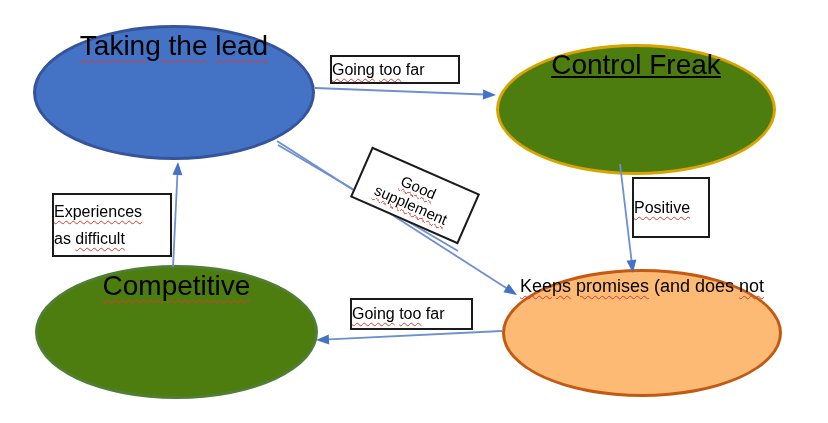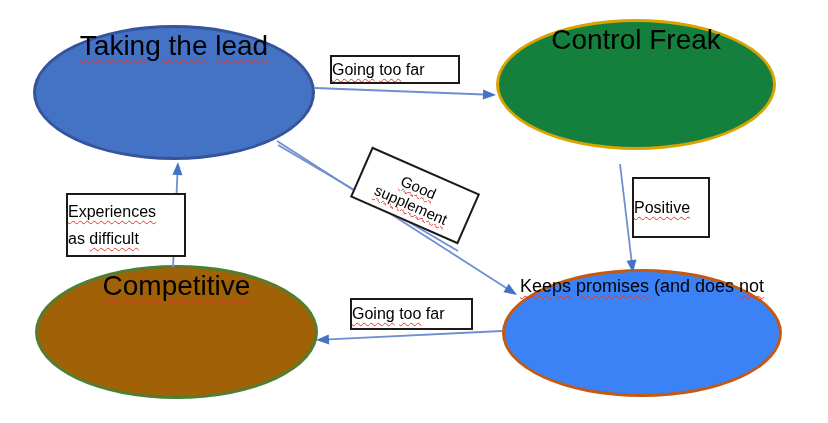--- a/index.html
+++ b/index.html
@@ -18,26 +18,26 @@
     position: absolute;
     border-radius: 50%;
     display: flex;
     justify-content: center;
     text-align: center;
     z-index: 1;
     box-sizing: border-box;
   }
   .node-blue   { left: 33px;  top: 25px;  width: 282px; height: 135px;
                  background: #4472C4; border: 3px solid #35549B; }
-  .node-gold   { left: 496px; top: 19px;  width: 280px; height: 131px;
-                 background: #15803d; border: 3px solid #D9A300; }
+  .node-gold   { left: 496px; top: 44px;  width: 280px; height: 131px;
+                 background: #4d7c0f; border: 3px solid #D9A300; text-decoration: underline; }
   .node-green  { left: 35px;  top: 265px; width: 283px; height: 134px;
-                 background: #a16207; border: 3px solid #507E32; }
+                 background: #4d7c0f; border: 3px solid #507E32; }
   .node-orange { left: 502px; top: 269px; width: 280px; height: 128px;
-                 background: #3b82f6; border: 3px solid #C45911; }
+                 background: #fdba74; border: 3px solid #C45911; }
 
   .node-label-lg { font-size: 28px; line-height: 36px; letter-spacing: 0; }
   .node-label-sm { font-size: 18px; line-height: 28px; padding: 0 10px; }
 
   
   svg.arrows {
     position: absolute;
     left: 0; top: 0;
     width: 828px; height: 423px;
     z-index: 2;
@@ -57,21 +57,21 @@
     flex-direction: column;
     justify-content: center;
     box-sizing: border-box;
     z-index: 3;
   }
   .lbox-left   { text-align: left; }
   .lbox-center { text-align: center; }
 
   .lbox-gtf-top    { left: 330px; top: 55px;  width: 130px; height: 29px; line-height: 25px; }
   .lbox-pos-opp    { left: 632px; top: 177px; width: 78px;  height: 61px; }
-  .lbox-exp-diff   { left: 66px;  top: 193px; width: 120px; height: 64px; line-height: 27px; justify-content: center; }
+  .lbox-exp-diff   { left: 52px;  top: 193px; width: 120px; height: 64px; line-height: 27px; justify-content: center; }
   .lbox-gtf-bottom { left: 350px; top: 298px; width: 123px; height: 32px; line-height: 26px; }
   .lbox-good-supp  {
     left: 356px; top: 168px; width: 118px; height: 55px;
     transform: rotate(23.7deg);
     font-size: 15px; line-height: 19px;
   }
 
   
   .sq {
     text-decoration-line: underline;

